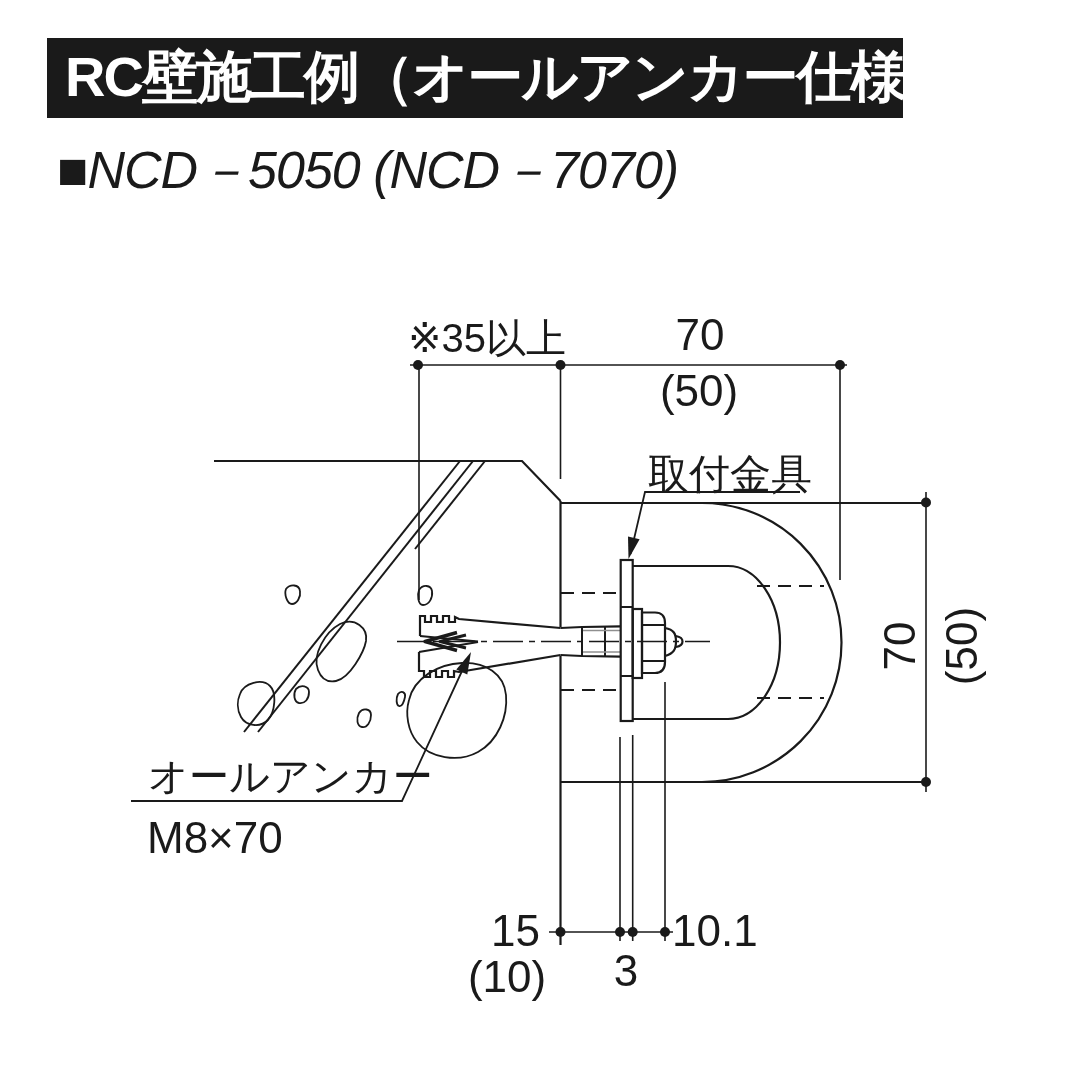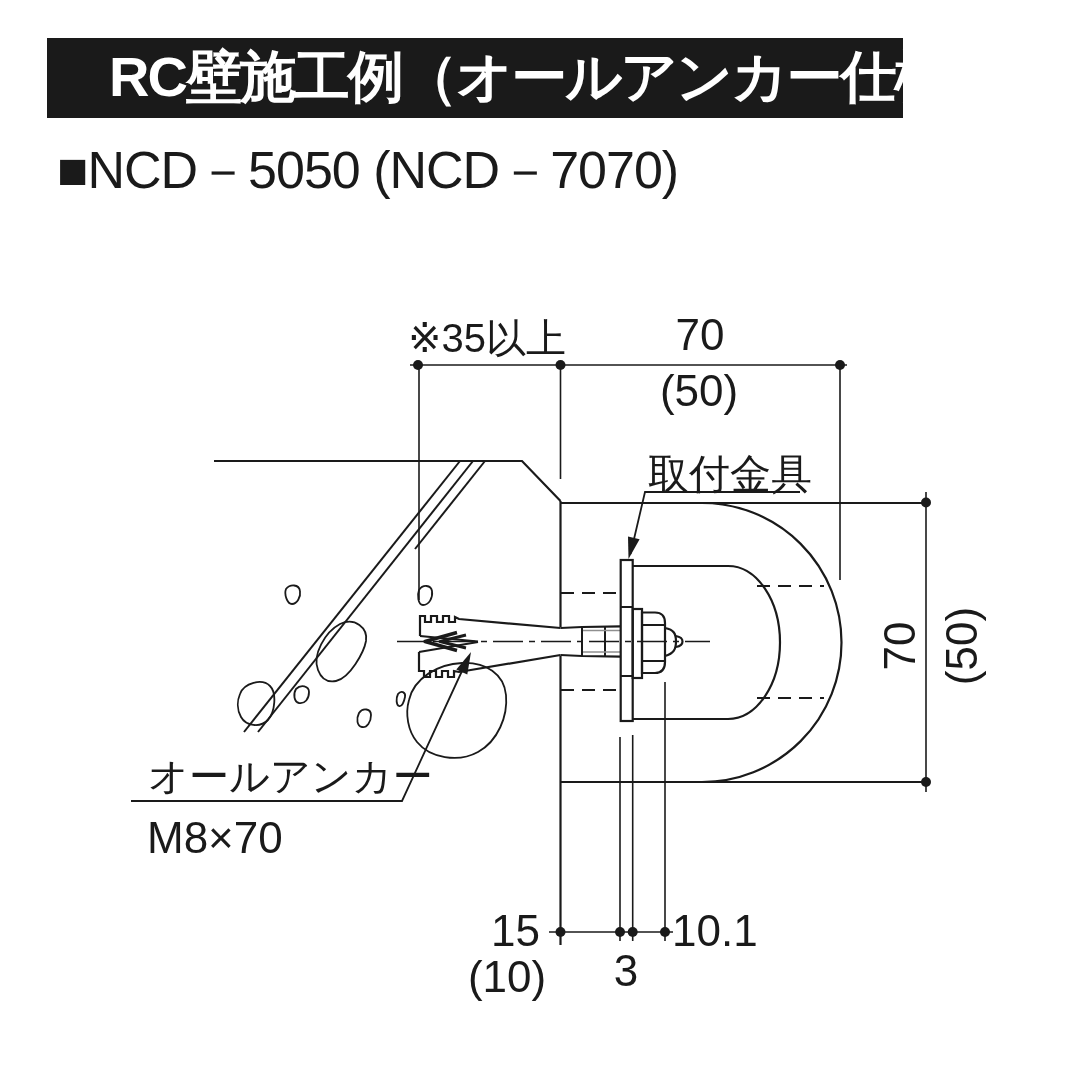--- a/index.html
+++ b/index.html
@@ -1,22 +1,22 @@
 <!DOCTYPE html>
 <html><head>
 <meta charset="utf-8">
 <style>
   html,body{margin:0;padding:0;background:#fff;}
   .canvas{position:relative;width:1080px;height:1080px;background:#ffffff;overflow:hidden;
           font-family:"Liberation Sans","DejaVu Sans",sans-serif;color:#1a1a1a;}
   .header-bar{position:absolute;left:47px;top:38px;width:856px;height:80px;background:#1a1a1a;
               display:flex;align-items:center;padding-left:18px;box-sizing:border-box;}
-  .header-bar span{color:#ffffff;font-size:56px;font-weight:bold;letter-spacing:-2px;white-space:nowrap;margin-left:44px;}
+  .header-bar span{color:#ffffff;font-size:56px;font-weight:bold;letter-spacing:-2px;white-space:nowrap;}
   .subtitle{position:absolute;left:57px;top:136px;font-size:52px;font-weight:500;
-            letter-spacing:-1px;white-space:nowrap;color:#1a1a1a;}
+            letter-spacing:-1px;white-space:nowrap;color:#1a1a1a;font-style:italic;}
   svg{position:absolute;left:0;top:0;}
   svg text{font-family:"Liberation Sans","DejaVu Sans",sans-serif;fill:#1a1a1a;}
   .t44{font-size:44px;}
   .t41{font-size:41px;}
   .t40{font-size:40px;}
   .ln{stroke:#1a1a1a;fill:none;}
 </style>
 </head>
 <body>
 

